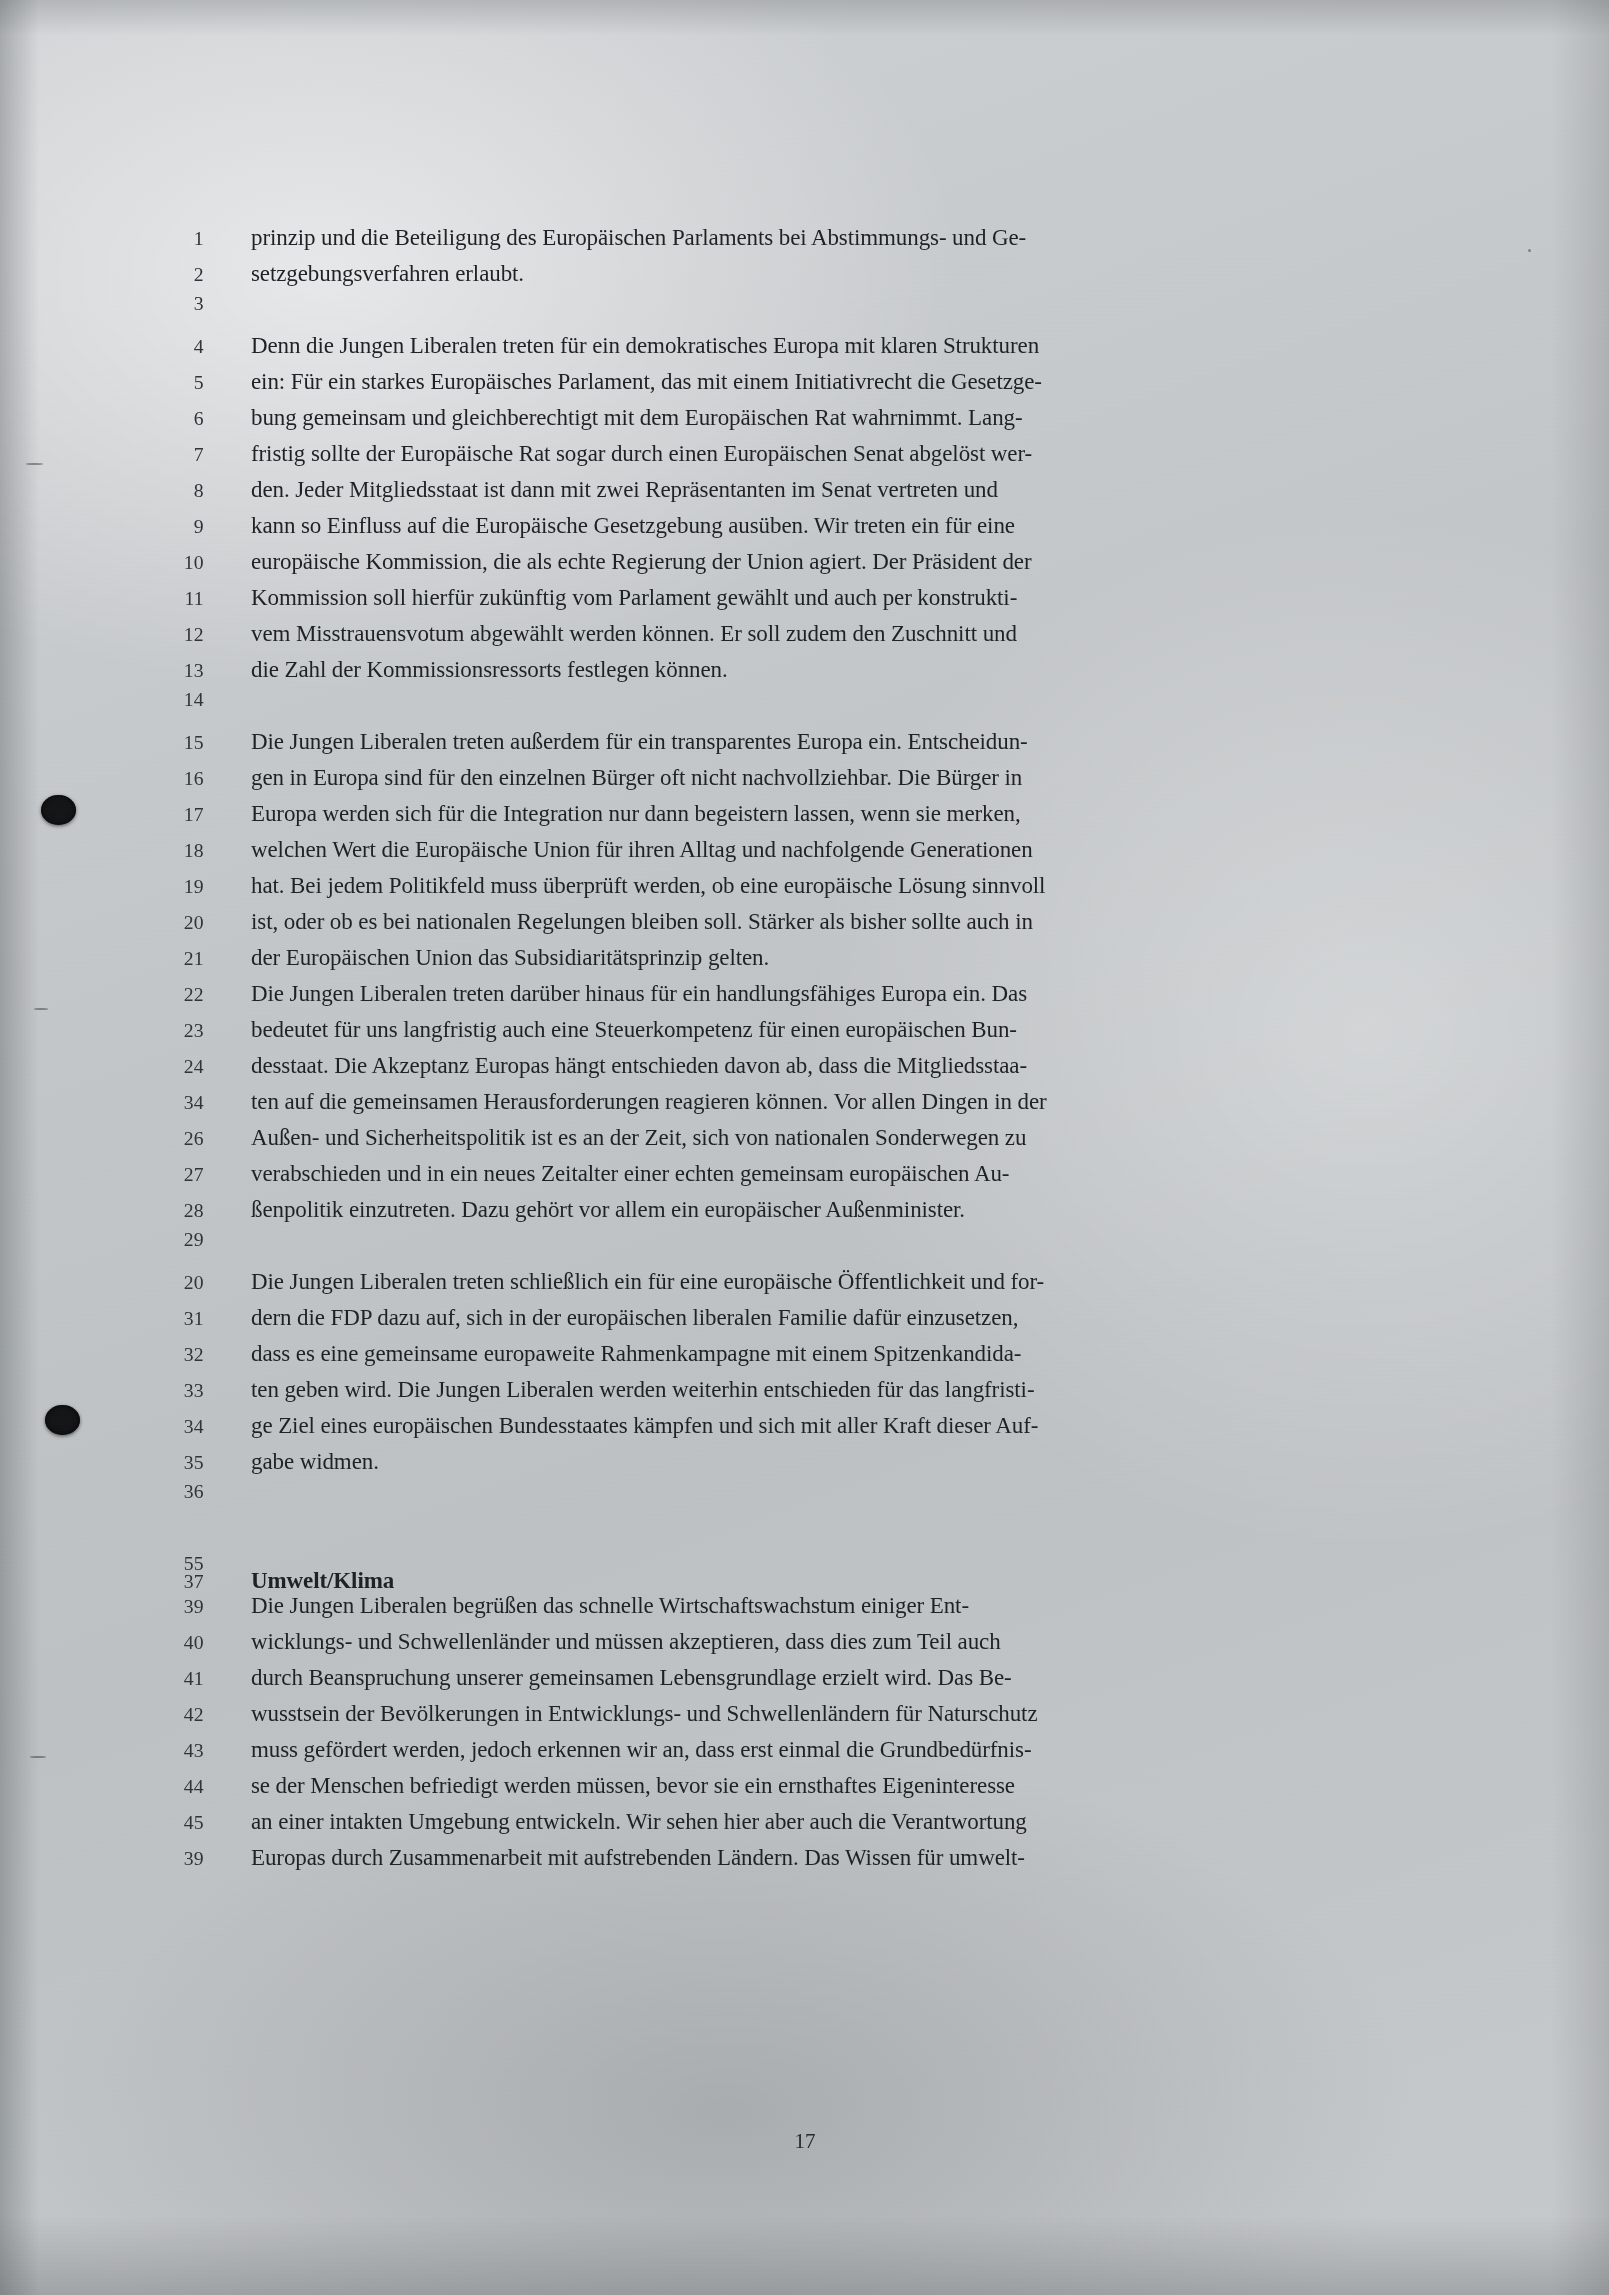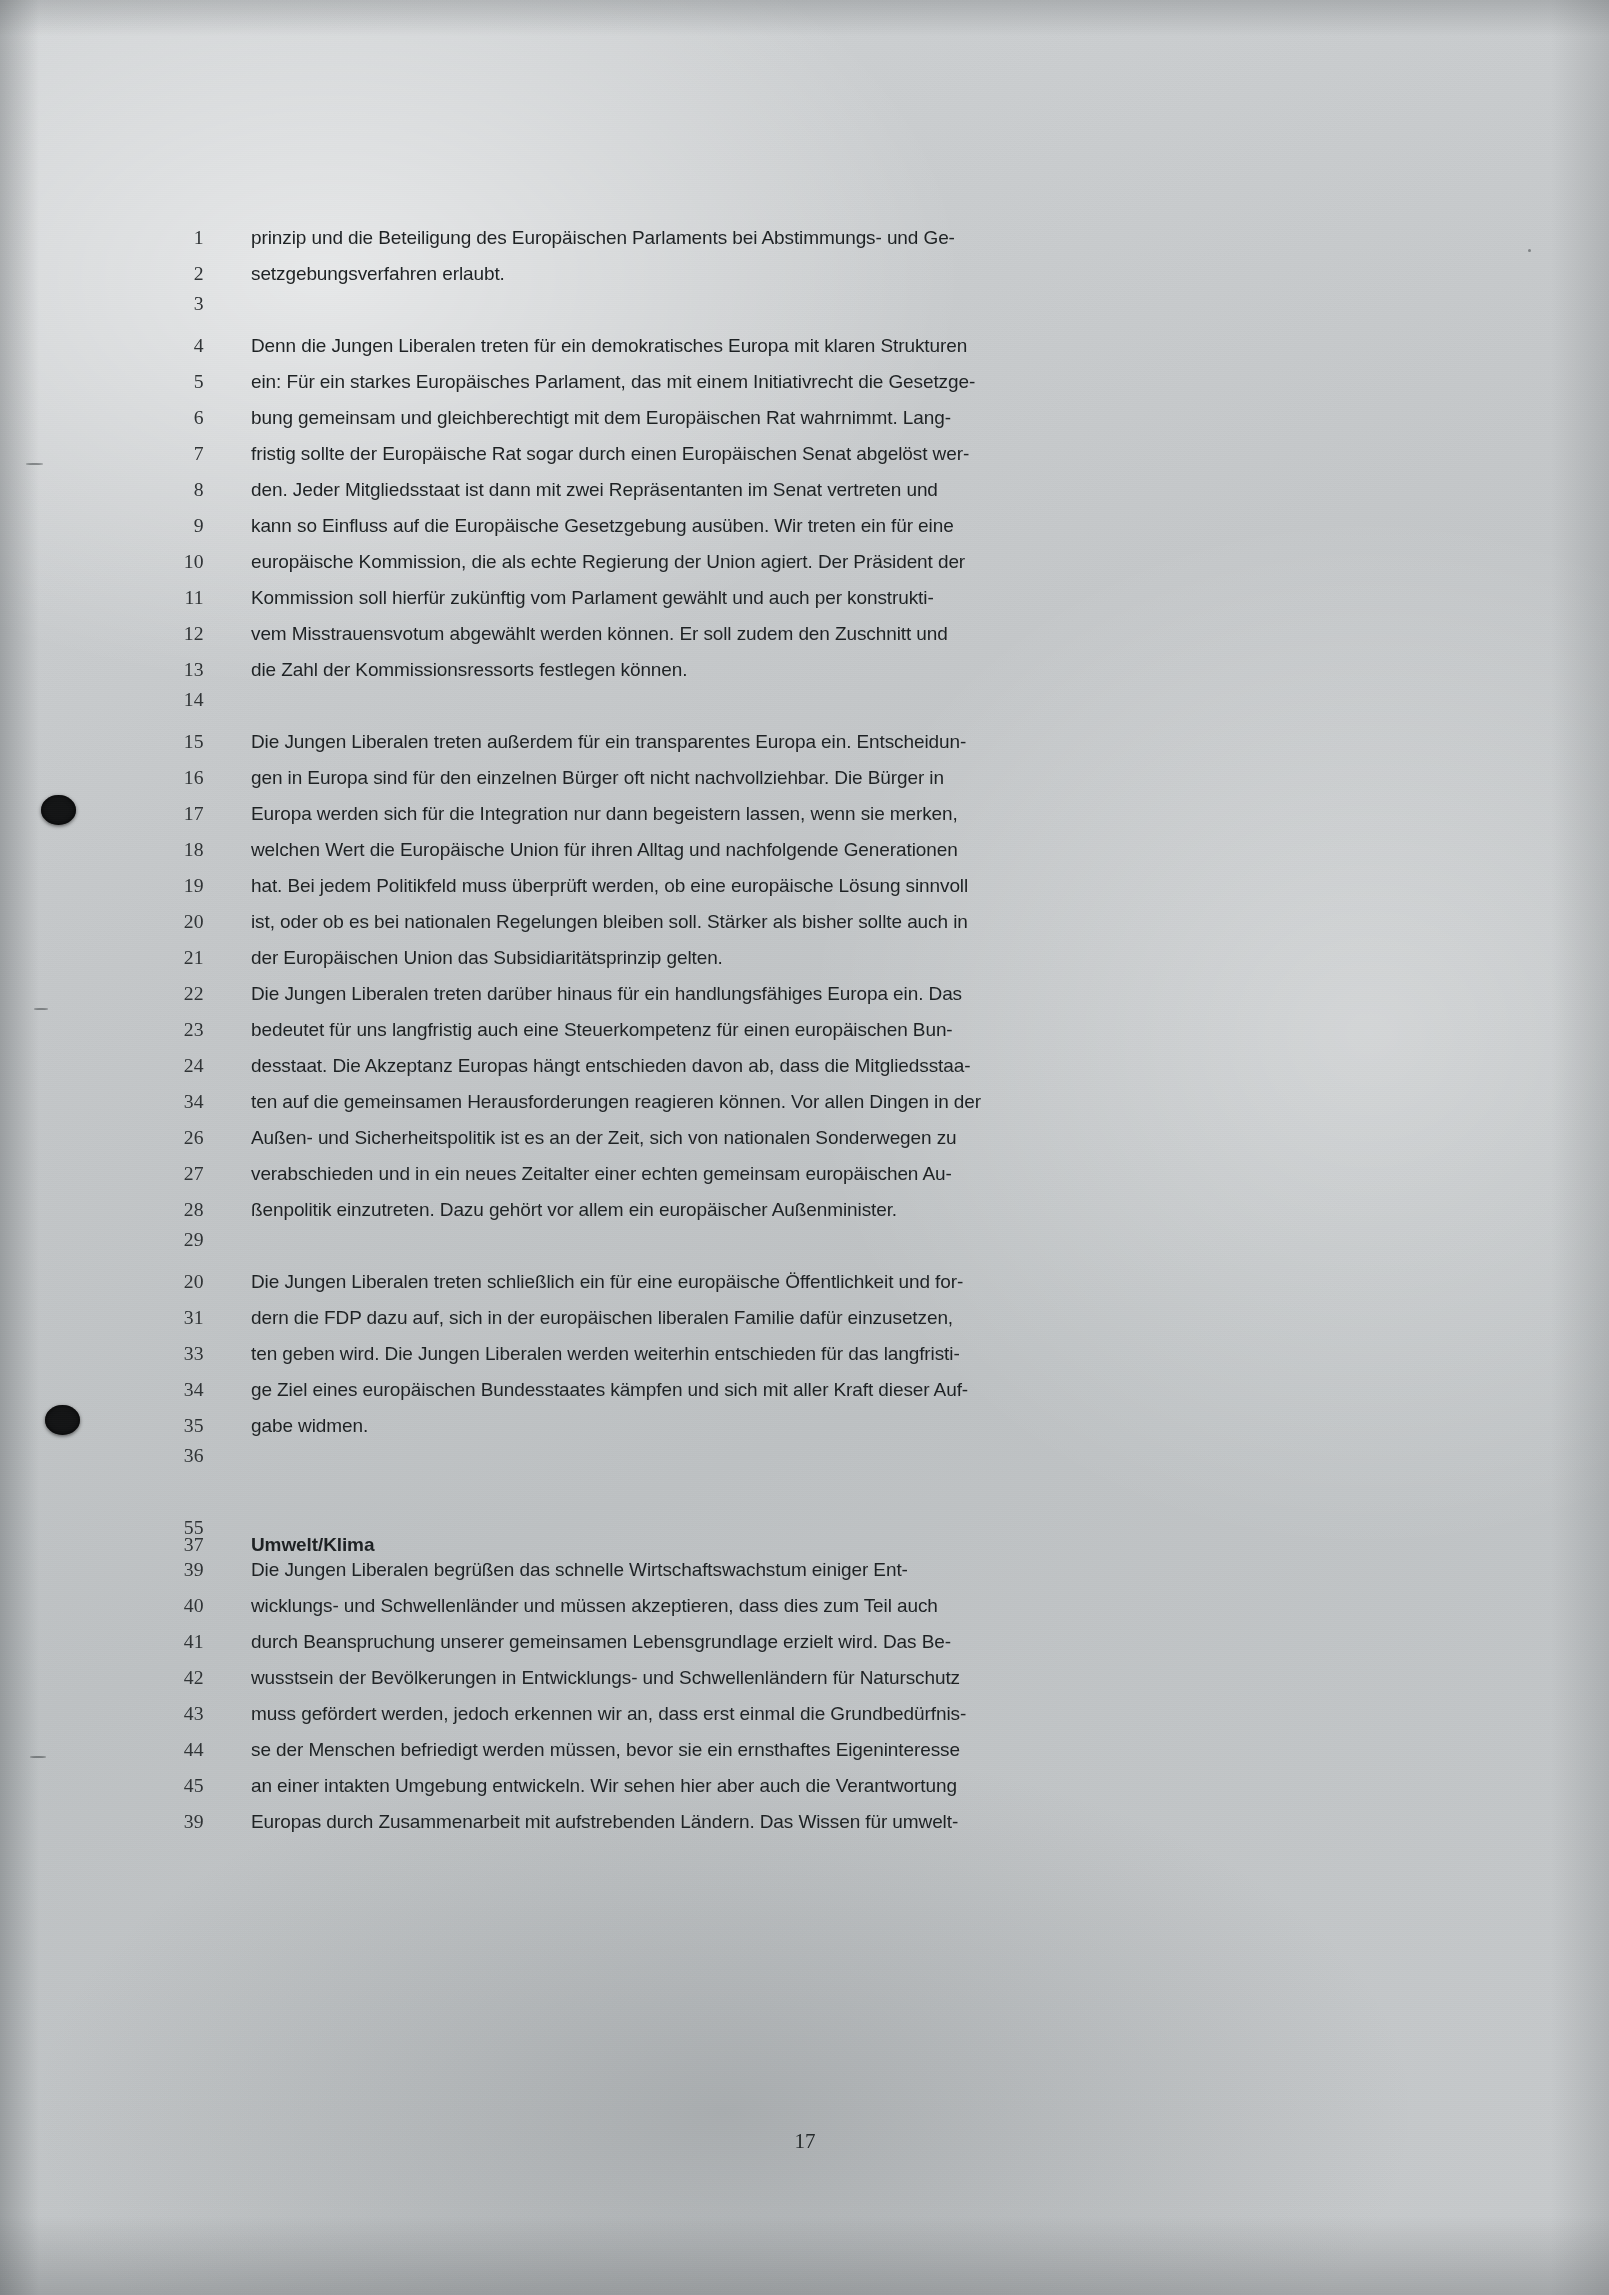--- a/index.html
+++ b/index.html
@@ -85,25 +85,25 @@
     width: 60px;
     flex: 0 0 60px;
     text-align: right;
     font-size: 19.7px;
     color: #2f3335;
     font-family: "Liberation Serif", serif;
     letter-spacing: 0.3px;
   }
   .linetext {
     padding-left: 47px;
-    font-size: 19px;
+    font-size: 23px;
     line-height: 36px;
     color: #1d2123;
     white-space: pre;
-    font-family: Liberation Sans, sans-serif;
+    font-family: Liberation Serif, serif;
     letter-spacing: -0.1px;
   }
   .linetext.bold {
     font-weight: bold;
     margin-top: 47px;
   }
   .pagenum {
     position: absolute;
     left: 0;
     top: 2129px;
@@ -272,20 +272,24 @@
         </div>
         <div class="line">
           <div class="lineno">20</div>
           <div class="linetext">Die Jungen Liberalen treten schließlich ein für eine europäische Öffentlichkeit und for-</div>
         </div>
         <div class="line">
           <div class="lineno">31</div>
           <div class="linetext">dern die FDP dazu auf, sich in der europäischen liberalen Familie dafür einzusetzen,</div>
         </div>
         <div class="line">
+          <div class="lineno">32</div>
+          <div class="linetext">dass es eine gemeinsame europaweite Rahmenkampagne mit einem Spitzenkandida-</div>
+        </div>
+        <div class="line">
           <div class="lineno">33</div>
           <div class="linetext">ten geben wird. Die Jungen Liberalen werden weiterhin entschieden für das langfristi-</div>
         </div>
         <div class="line">
           <div class="lineno">34</div>
           <div class="linetext">ge Ziel eines europäischen Bundesstaates kämpfen und sich mit aller Kraft dieser Auf-</div>
         </div>
         <div class="line">
           <div class="lineno">35</div>
           <div class="linetext">gabe widmen.</div>

